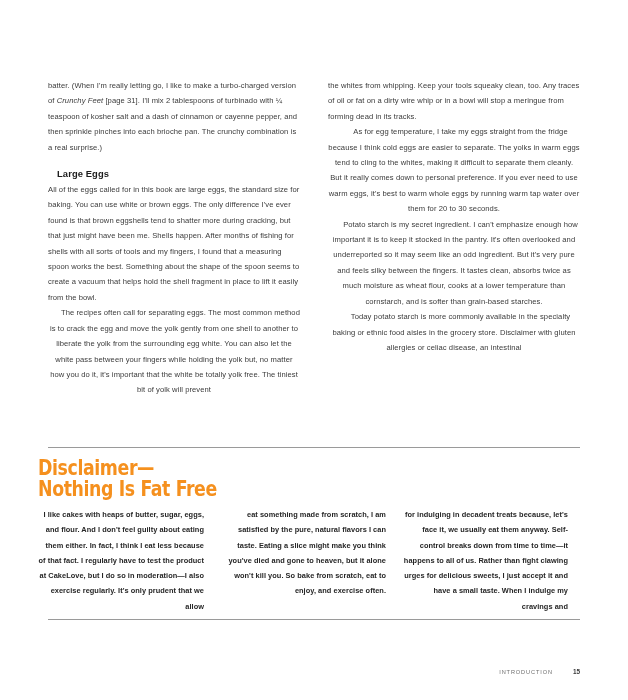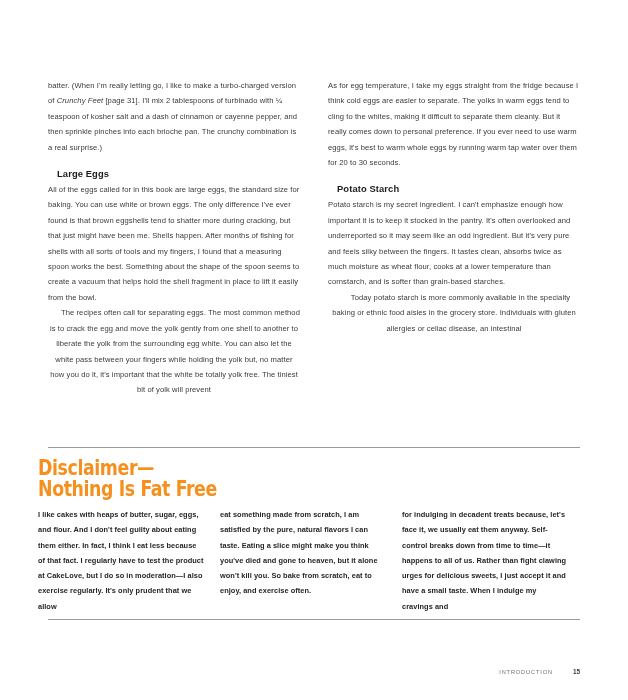--- a/index.html
+++ b/index.html
@@ -90,20 +90,21 @@
     letter-spacing: -0.4px;
     margin: 0 0 7px 0;
     transform: scaleX(0.94);
     transform-origin: left center;
     white-space: pre-line;
   }
   .disclaimer-cols {
     display: flex;
     gap: 16px;
     margin-top: 4px;
+    text-align: right;
   }
   .dcol {
     width: 166px;
   }
   p.dtext {
     margin: 0;
     font-size: 7.4px;
     line-height: 15.3px;
     font-weight: 700;
     color: #262626;
@@ -143,26 +144,26 @@
     <div class="col">
       <p class="body no-indent"><span>batter. (When I'm really letting go, I like to make a turbo-charged version of <em class="book-ref">Crunchy Feet</em> [page 31]. I'll mix 2 tablespoons of turbinado with ¼ teaspoon of kosher salt and a dash of cinnamon or cayenne pepper, and then sprinkle pinches into each brioche pan. The crunchy combination is a real surprise.)</span></p>
 
       <h3 class="section-head">Large Eggs</h3>
 
       <p class="body no-indent">All of the eggs called for in this book are large eggs, the standard size for baking. You can use white or brown eggs. The only difference I've ever found is that brown eggshells tend to shatter more during cracking, but that just might have been me. Shells happen. After months of fishing for shells with all sorts of tools and my fingers, I found that a measuring spoon works the best. Something about the shape of the spoon seems to create a vacuum that helps hold the shell fragment in place to lift it easily from the bowl.</p>
       <p class="body">The recipes often call for separating eggs. The most common method is to crack the egg and move the yolk gently from one shell to another to liberate the yolk from the surrounding egg white. You can also let the white pass between your fingers while holding the yolk but, no matter how you do it, it's important that the white be totally yolk free. The tiniest bit of yolk will prevent</p>
     </div>
 
     <div class="col">
+      <p class="body no-indent">the whites from whipping. Keep your tools squeaky clean, too. Any traces of oil or fat on a dirty wire whip or in a bowl will stop a meringue from forming dead in its tracks.</p>
       <p class="body">As for egg temperature, I take my eggs straight from the fridge because I think cold eggs are easier to separate. The yolks in warm eggs tend to cling to the whites, making it difficult to separate them cleanly. But it really comes down to personal preference. If you ever need to use warm eggs, it's best to warm whole eggs by running warm tap water over them for 20 to 30 seconds.</p>
 
-      <h3 class="section-head">Potato Starch</h3>
 
       <p class="body no-indent">Potato starch is my secret ingredient. I can't emphasize enough how important it is to keep it stocked in the pantry. It's often overlooked and underreported so it may seem like an odd ingredient. But it's very pure and feels silky between the fingers. It tastes clean, absorbs twice as much moisture as wheat flour, cooks at a lower temperature than cornstarch, and is softer than grain-based starches.</p>
-      <p class="body">Today potato starch is more commonly available in the specialty baking or ethnic food aisles in the grocery store. Individuals with gluten allergies or celiac disease, an intestinal</p>
+      <p class="body">Today potato starch is more commonly available in the specialty baking or ethnic food aisles in the grocery store. Disclaimer with gluten allergies or celiac disease, an intestinal</p>
     </div>
 
   </div>
 
   <div class="rule top"></div>
   <div class="rule bottom"></div>
 
   <div class="disclaimer">
     <div class="disclaimer-title">Disclaimer—
 Nothing Is Fat Free</div>

